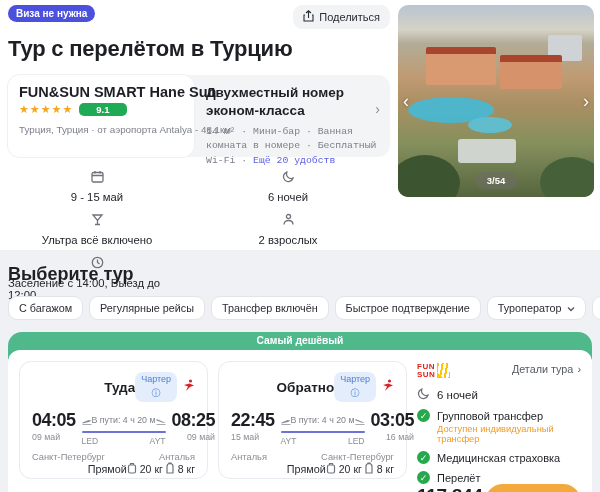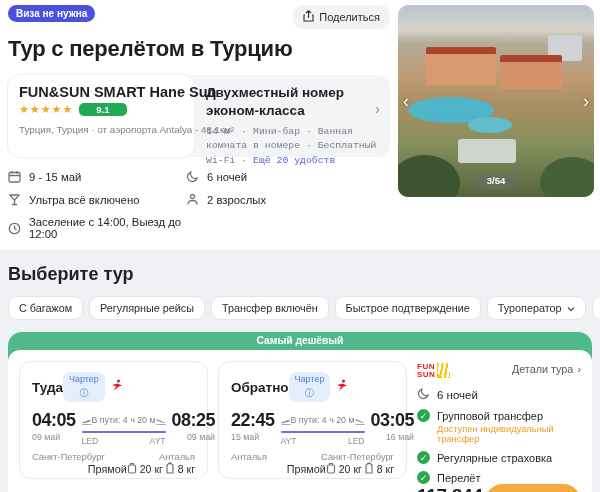--- a/index.html
+++ b/index.html
@@ -29,21 +29,21 @@
                   border-radius:5px; padding:1px 17px; }
   .hotel-loc { font-size:9.8px; color:#7d8089; margin-top:8px; white-space:nowrap; }
 
   .room-part { flex:1; padding:9px 12px; position:relative; min-width:0; }
   .room-title { font-size:13.5px; font-weight:bold; line-height:1.3; width:150px; }
   .room-chevron { position:absolute; right:10px; top:26px; color:#8a8d96; font-size:14px; }
   .room-amen { font-size:9.8px; color:#7d8089; margin-top:6px; line-height:1.45;font-family:Liberation Mono, monospace; }
   .room-more { color:#5a61e6; text-decoration:none; }
 
   .summary { display:grid; grid-template-columns:178px 1fr; row-gap:10px; margin-top:13px; }
-  .sum-item { display:flex; align-items:center; gap:8px; font-size:11.3px; color:#23252b; }
+  .sum-item { display:flex; align-items:center; gap:8px; font-size:11.3px; color:#23252b;flex-direction:column; }
   .sum-item .ic { width:13px; height:13px; flex:none; display:flex; align-items:center; justify-content:center; }
   .sum-item svg { stroke:#6f727b; fill:none; stroke-width:1.3; }
 
   
   .photo { width:196px; height:192px; flex:none; border-radius:10px; position:relative;
            overflow:hidden; background:linear-gradient(180deg,#b9c5d1 0%,#d5d2c6 13%,#b2ac97 20%,
            #c09a72 38%,#a98f63 52%,#85905d 72%,#56653f 100%); cursor:pointer; }
   .ph { position:absolute; }
   .ph-b1 { left:28px; top:42px; width:70px; height:38px; background:#d99a72; border-top:7px solid #a8452c; border-radius:2px; }
   .ph-b2 { left:102px; top:50px; width:62px; height:34px; background:#d6936b; border-top:7px solid #a8452c; border-radius:2px; }
@@ -68,21 +68,21 @@
           font-size:10.8px; color:#2a2c33; font-family:inherit; cursor:pointer;
           display:flex; align-items:center; gap:5px; white-space:nowrap; }
   .chip svg { stroke:#555862; fill:none; stroke-width:1.4; }
 
   .tour-card-wrap { margin-top:12px; background:#4fb98c; border-radius:14px; }
   .ribbon { text-align:center; font-size:10.3px; font-weight:bold; color:#fff; height:18px; line-height:18px; }
   .tour-card { background:#fff; border-radius:12px; padding:11px; display:flex; gap:10px; }
 
   .segment { border:1px solid #e9eaf0; border-radius:12px; padding:10px 12px; width:189px;
              flex:none; display:flex; flex-direction:column; height:118px; }
-  .seg-head { display:flex; justify-content:flex-start; align-items:center; }
+  .seg-head { display:flex; justify-content:flex-end; align-items:center; }
   .seg-dir { font-size:13.5px; font-weight:bold; }
   .seg-right { display:flex; align-items:center; gap:6px; }
   .charter-pill { background:#e4edfb; color:#4a7fd6; font-size:9px; border-radius:8px;
                   padding:2px 6px; display:flex; align-items:center; gap:3px; cursor:pointer;flex-direction:column; }
   .route { display:flex; align-items:flex-start; margin-top:9px; }
   .r-time { font-size:18px; font-weight:bold; letter-spacing:-0.5px; line-height:1; }
   .r-date { font-size:8.8px; color:#8a8d96; margin-top:3px; }
   .r-col { flex:none; } .r-col.arr { text-align:right; }
   .r-mid { flex:1; margin:0 6px; }
   .r-mid-top { display:flex; align-items:center; justify-content:space-between; }
@@ -415,21 +415,21 @@
           </span>
           <span>6 ночей</span>
         </div>
         <div class="inc-row">
           <span class="check-ic">✓</span>
           <span>Групповой трансфер</span>
         </div>
         <div class="inc-note">Доступен индивидуальный трансфер</div>
         <div class="inc-row">
           <span class="check-ic">✓</span>
-          <span>Регулярные страховка</span>
+          <span>Медицинская страховка</span>
         </div>
         <div class="inc-row">
           <span class="check-ic">✓</span>
           <span>Перелёт</span>
         </div>
         <div class="price-row">
           <span class="price">117 844 ₽</span>
           <button class="select-btn">Выбрать тур</button>
         </div>
       </div>

